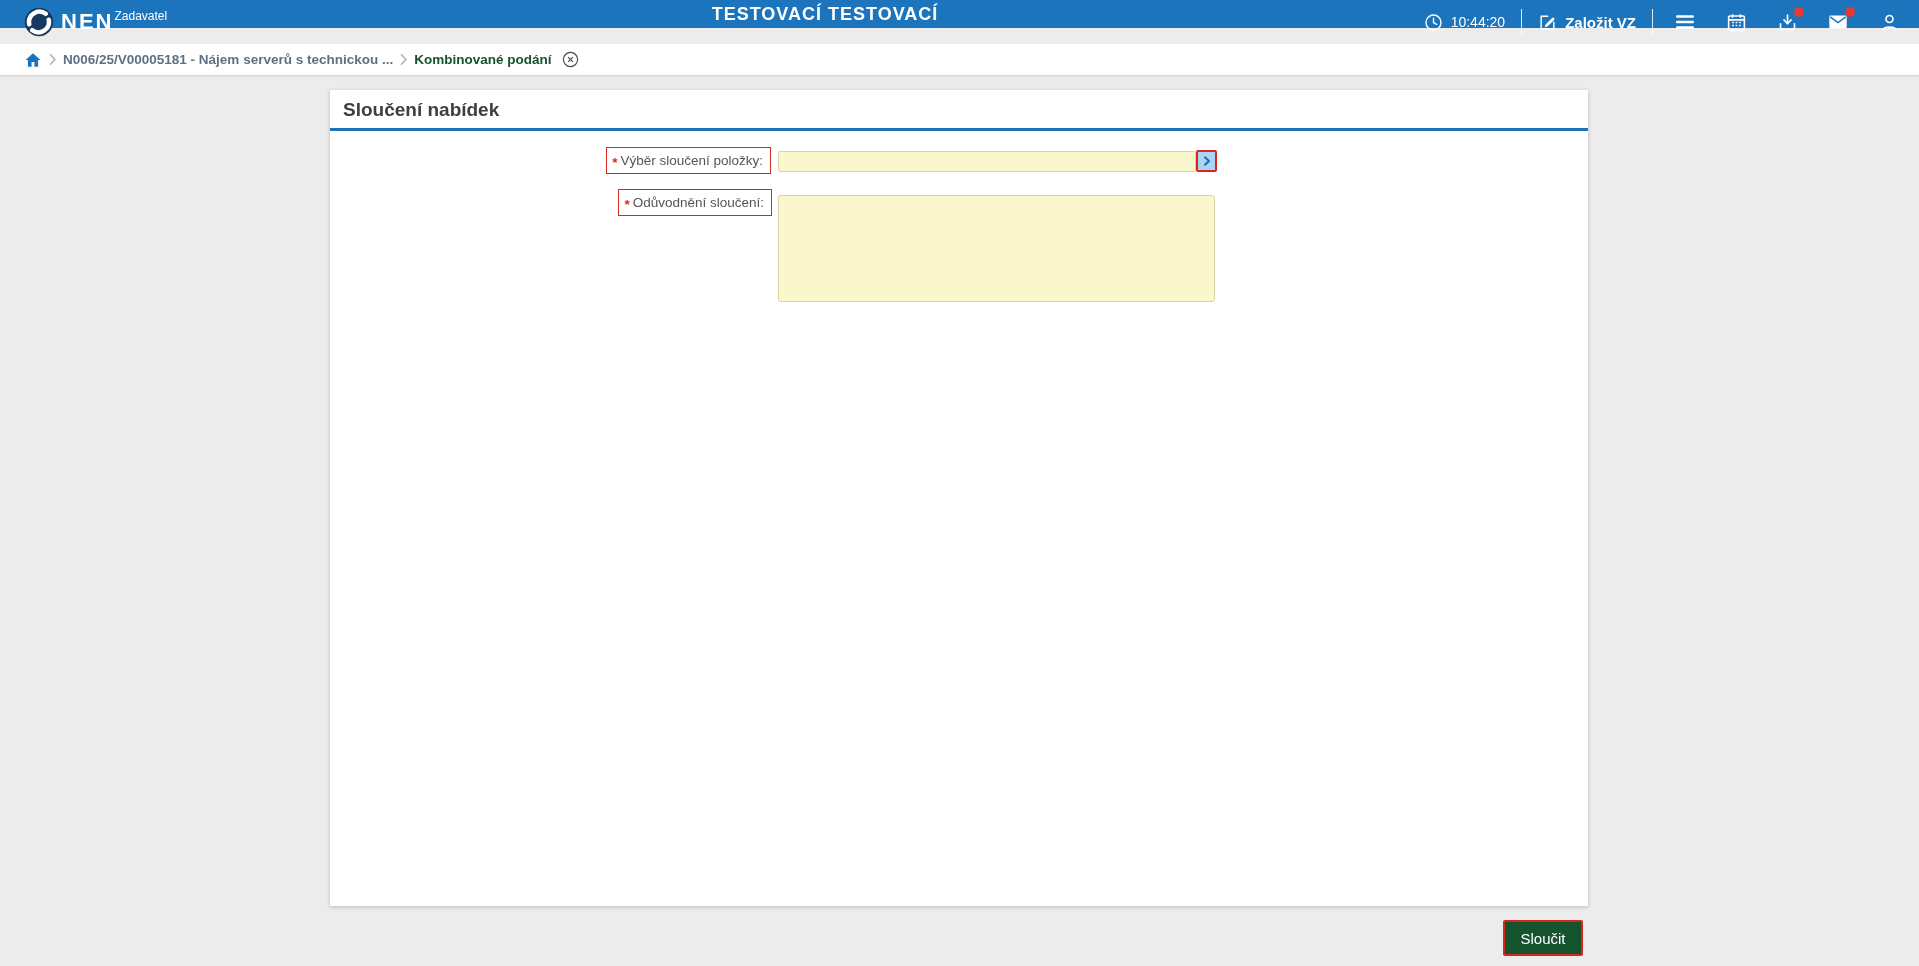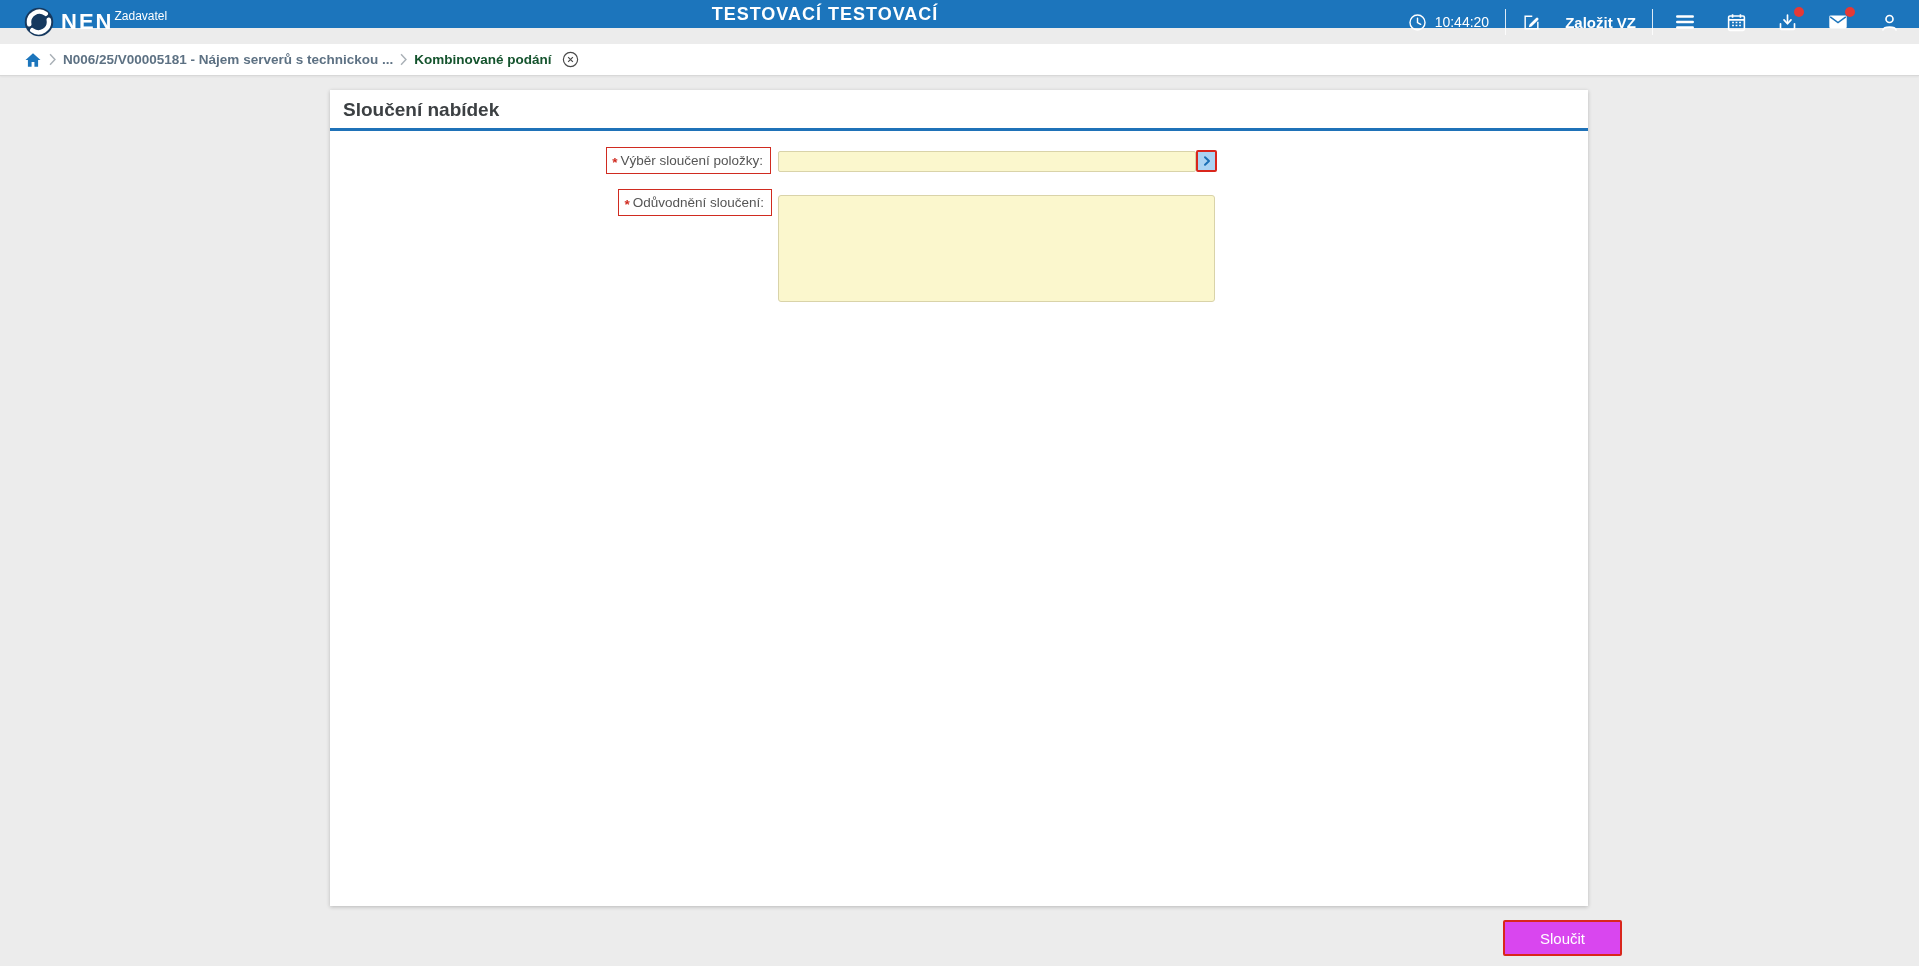--- a/index.html
+++ b/index.html
@@ -27,21 +27,21 @@
     position:absolute; left:825px; top:50%;
     transform:translate(-50%,-50%);
     font-size:18px; font-weight:700; letter-spacing:1px; white-space:nowrap;
   }
   .topbar-right {
     position:absolute; right:18px; top:0; height:44px;
     display:flex; align-items:center;
   }
   .time-wrap { display:flex; align-items:center; gap:8px; font-size:14px; }
   .v-div { width:1px; height:26px; background:rgba(255,255,255,.85); margin:0 16px; }
-  .create-vz { display:flex; align-items:center; gap:24px; font-size:15px; font-weight:700; cursor:pointer; }
+  .create-vz { display:flex; align-items:center; gap:8px; font-size:15px; font-weight:700; cursor:pointer; }
   .icon-row { display:flex; align-items:center; gap:27px; margin-left:4px; }
   .icon-btn { position:relative; width:24px; height:24px; display:flex; align-items:center; justify-content:center; cursor:pointer; }
   .badge {
     position:absolute; top:-3px; right:-5px; width:10px; height:10px;
     border-radius:50%; background:#e53935;
   }
 
   
   .breadcrumb {
     position:absolute; left:0; top:44px; width:1919px; height:32px;
@@ -91,22 +91,22 @@
   }
   .field-textarea {
     position:absolute; left:448px; top:105px; width:437px; height:107px;
     background:#fbf7cd; border:1px solid #d9d3a9; border-radius:3px;
     font-family:"Liberation Sans", sans-serif; font-size:13px; padding:4px 6px; color:#333;
     resize:none; outline:none;
   }
 
   
   .submit-btn {
-    position:absolute; left:1503px; top:920px; width:119px; height:36px;
-    background:#d946ef; color:#fff; font-family:"Liberation Sans", sans-serif;
+    position:absolute; left:1503px; top:920px; width:80px; height:36px;
+    background:#14532d; color:#fff; font-family:"Liberation Sans", sans-serif;
     font-size:15px; border:2px solid #d9261c; border-radius:2px; cursor:pointer;
   }
 </style>
 </head>
 <body>
 
 <header class="topbar">
 
   <div class="logo">
     <svg width="30" height="30" viewBox="0 0 40 40">

